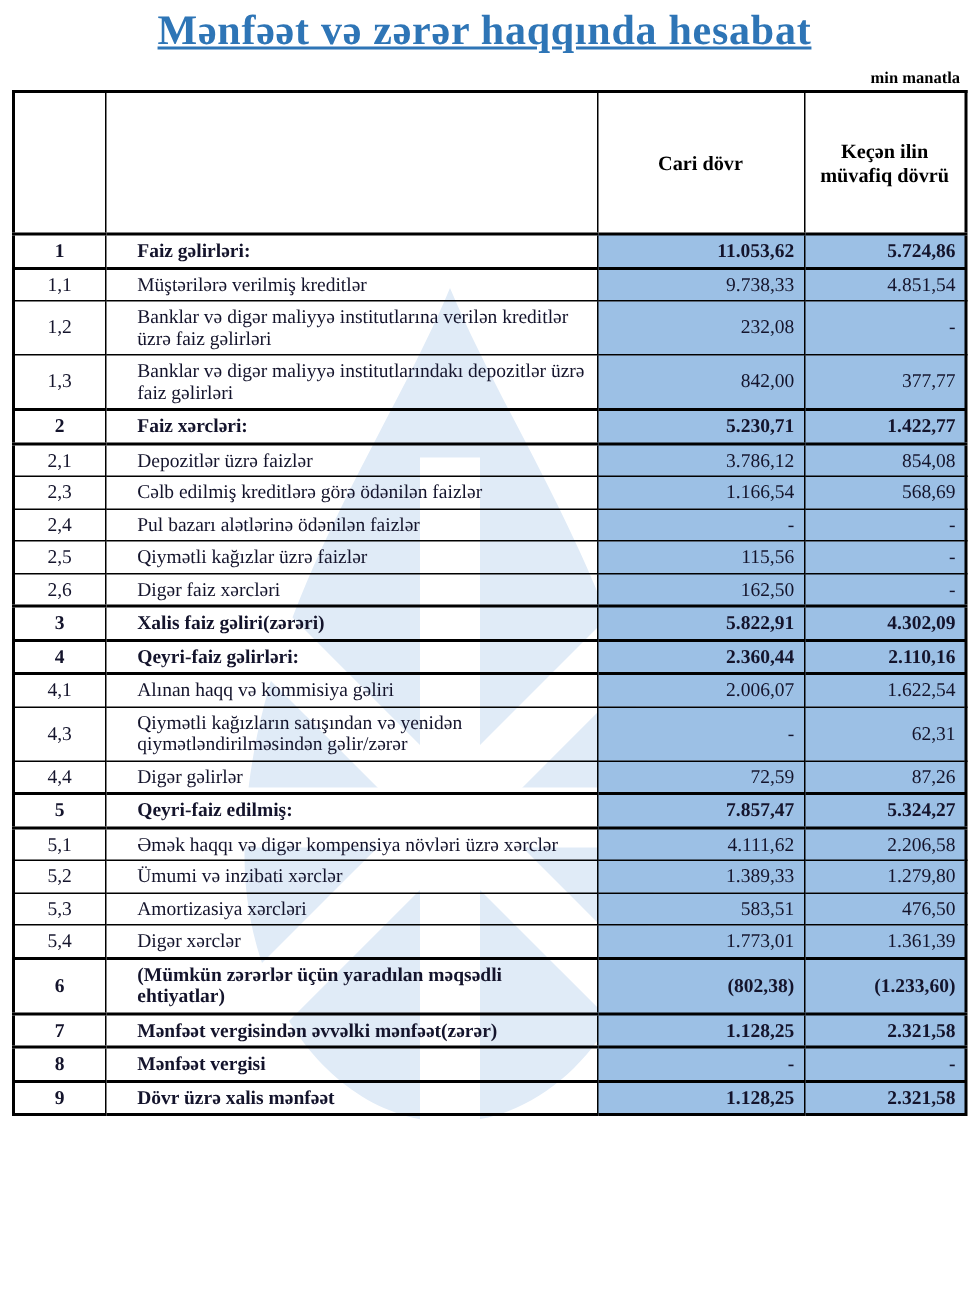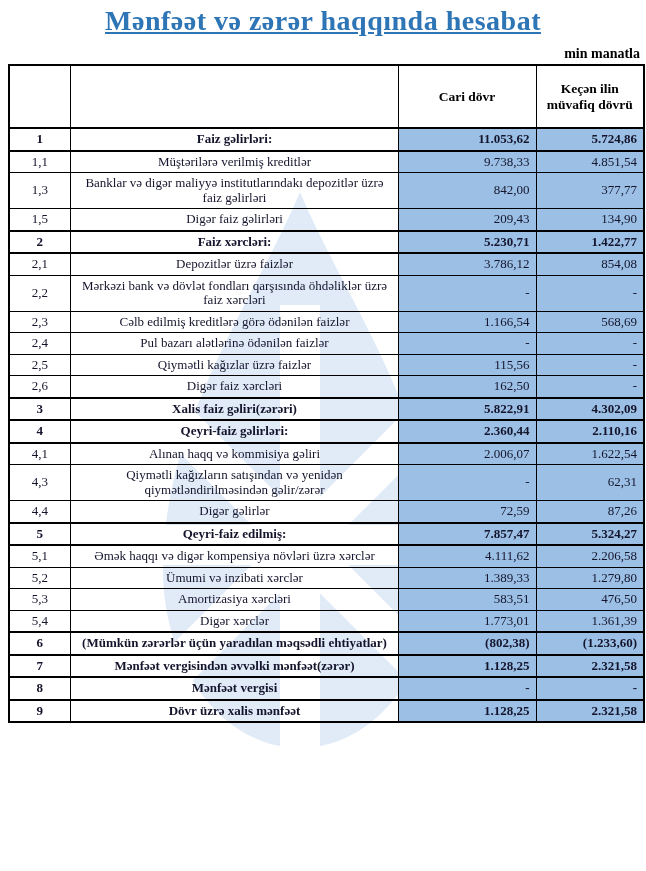--- a/index.html
+++ b/index.html
@@ -31,53 +31,53 @@
     text-align: center;
     font-size: 28px;
     font-weight: bold;
     color: var(--title-color);
     letter-spacing: 0.5px;
     text-decoration: underline;
   }
   .unit-note {
     text-align: right;
     font-weight: bold;
-    font-size: 14px;
+    font-size: 11px;
     margin: 9px 6px 2px 0;
     color: #000;
   }
   table.pnl {
     border-collapse: collapse;
     table-layout: fixed;
     width: 635px;
     margin-left: 8px;
     font-size: 13px;
     color: var(--text-color);
   }
   table.pnl, table.pnl th, table.pnl td {
     border: 1px solid var(--border-color);
   }
   table.pnl { border-width: 2px; }
-  thead tr { height: 63px; }
+  thead tr { height: 95px; }
   thead th {
     background: #ffffff;
     font-weight: bold;
     text-align: center;
     vertical-align: middle;
     font-size: 13.5px;
     color: #000;
     padding: 0 6px;
   }
   tbody td {
     vertical-align: middle;
     line-height: 14.5px;
     padding: 3px 2px;
   }
   td.num { text-align: center; padding: 3px 1px; }
-  td.desc { text-align: center; padding-left: 5px; padding-right: 4px; }
+  td.desc { text-align: left; padding-left: 21px; padding-right: 4px; }
   tbody td.val {
     background: var(--cell-bg);
     text-align: right;
     padding-right: 6px;
     padding-left: 34px;
   }
   tr.section { font-weight: bold; }
   tr.section td { border-top-width: 2px; border-bottom-width: 2px; }
   thead tr th { border-bottom-width: 2px; }
 </style>
@@ -120,50 +120,44 @@
           <td class="val">11.053,62</td>
           <td class="val">5.724,86</td>
         </tr>
         <tr>
           <td class="num">1,1</td>
           <td class="desc">Müştərilərə verilmiş kreditlər</td>
           <td class="val">9.738,33</td>
           <td class="val">4.851,54</td>
         </tr>
         <tr>
+          <td class="num">1,2</td>
+          <td class="desc">Banklar və digər maliyyə institutlarına verilən kreditlər üzrə faiz gəlirləri</td>
+          <td class="val">232,08</td>
+          <td class="val">-</td>
+        </tr>
+        <tr>
           <td class="num">1,3</td>
           <td class="desc">Banklar və digər maliyyə institutlarındakı depozitlər üzrə faiz gəlirləri</td>
           <td class="val">842,00</td>
           <td class="val">377,77</td>
         </tr>
-        <tr>
-          <td class="num">1,5</td>
-          <td class="desc">Digər faiz gəlirləri</td>
-          <td class="val">209,43</td>
-          <td class="val">134,90</td>
-        </tr>
         <tr class="section">
           <td class="num">2</td>
           <td class="desc">Faiz xərcləri:</td>
           <td class="val">5.230,71</td>
           <td class="val">1.422,77</td>
         </tr>
         <tr>
           <td class="num">2,1</td>
           <td class="desc">Depozitlər üzrə faizlər</td>
           <td class="val">3.786,12</td>
           <td class="val">854,08</td>
         </tr>
         <tr>
-          <td class="num">2,2</td>
-          <td class="desc">Mərkəzi bank və dövlət fondları qarşısında öhdəliklər üzrə faiz xərcləri</td>
-          <td class="val">-</td>
-          <td class="val">-</td>
-        </tr>
-        <tr>
           <td class="num">2,3</td>
           <td class="desc">Cəlb edilmiş kreditlərə görə ödənilən faizlər</td>
           <td class="val">1.166,54</td>
           <td class="val">568,69</td>
         </tr>
         <tr>
           <td class="num">2,4</td>
           <td class="desc">Pul bazarı alətlərinə ödənilən faizlər</td>
           <td class="val">-</td>
           <td class="val">-</td>

